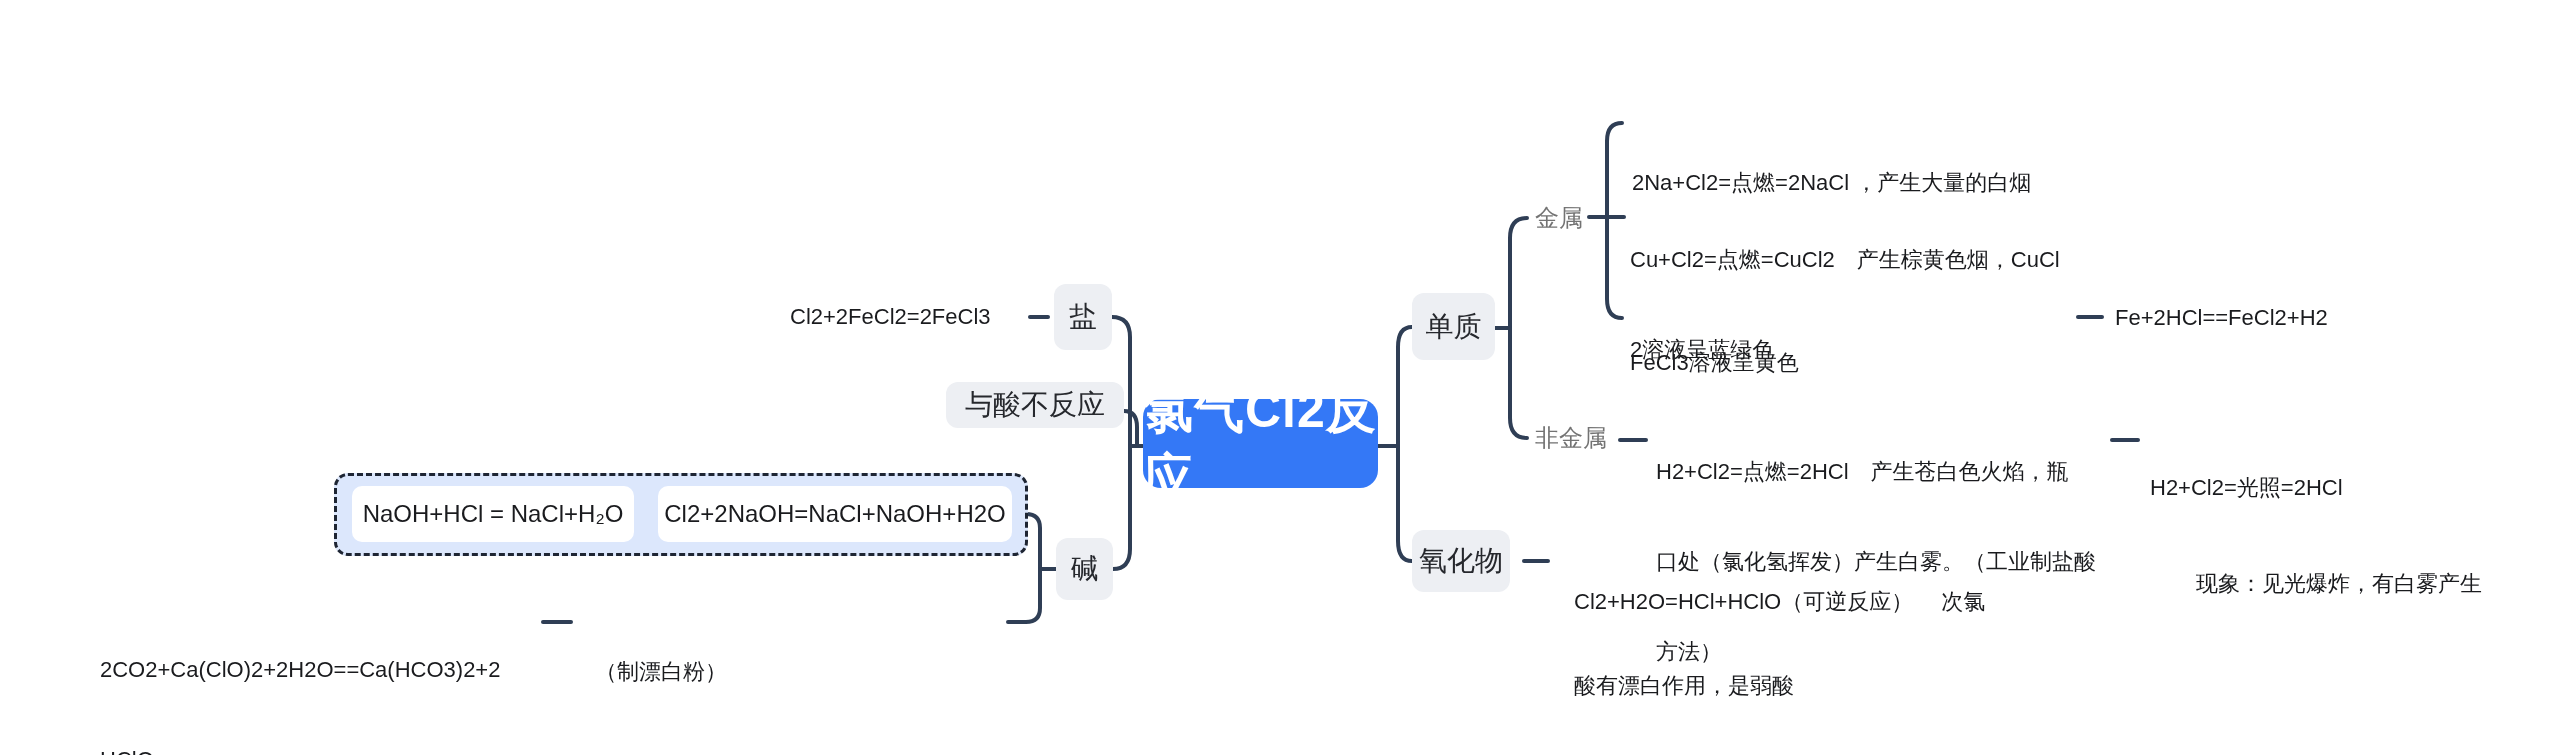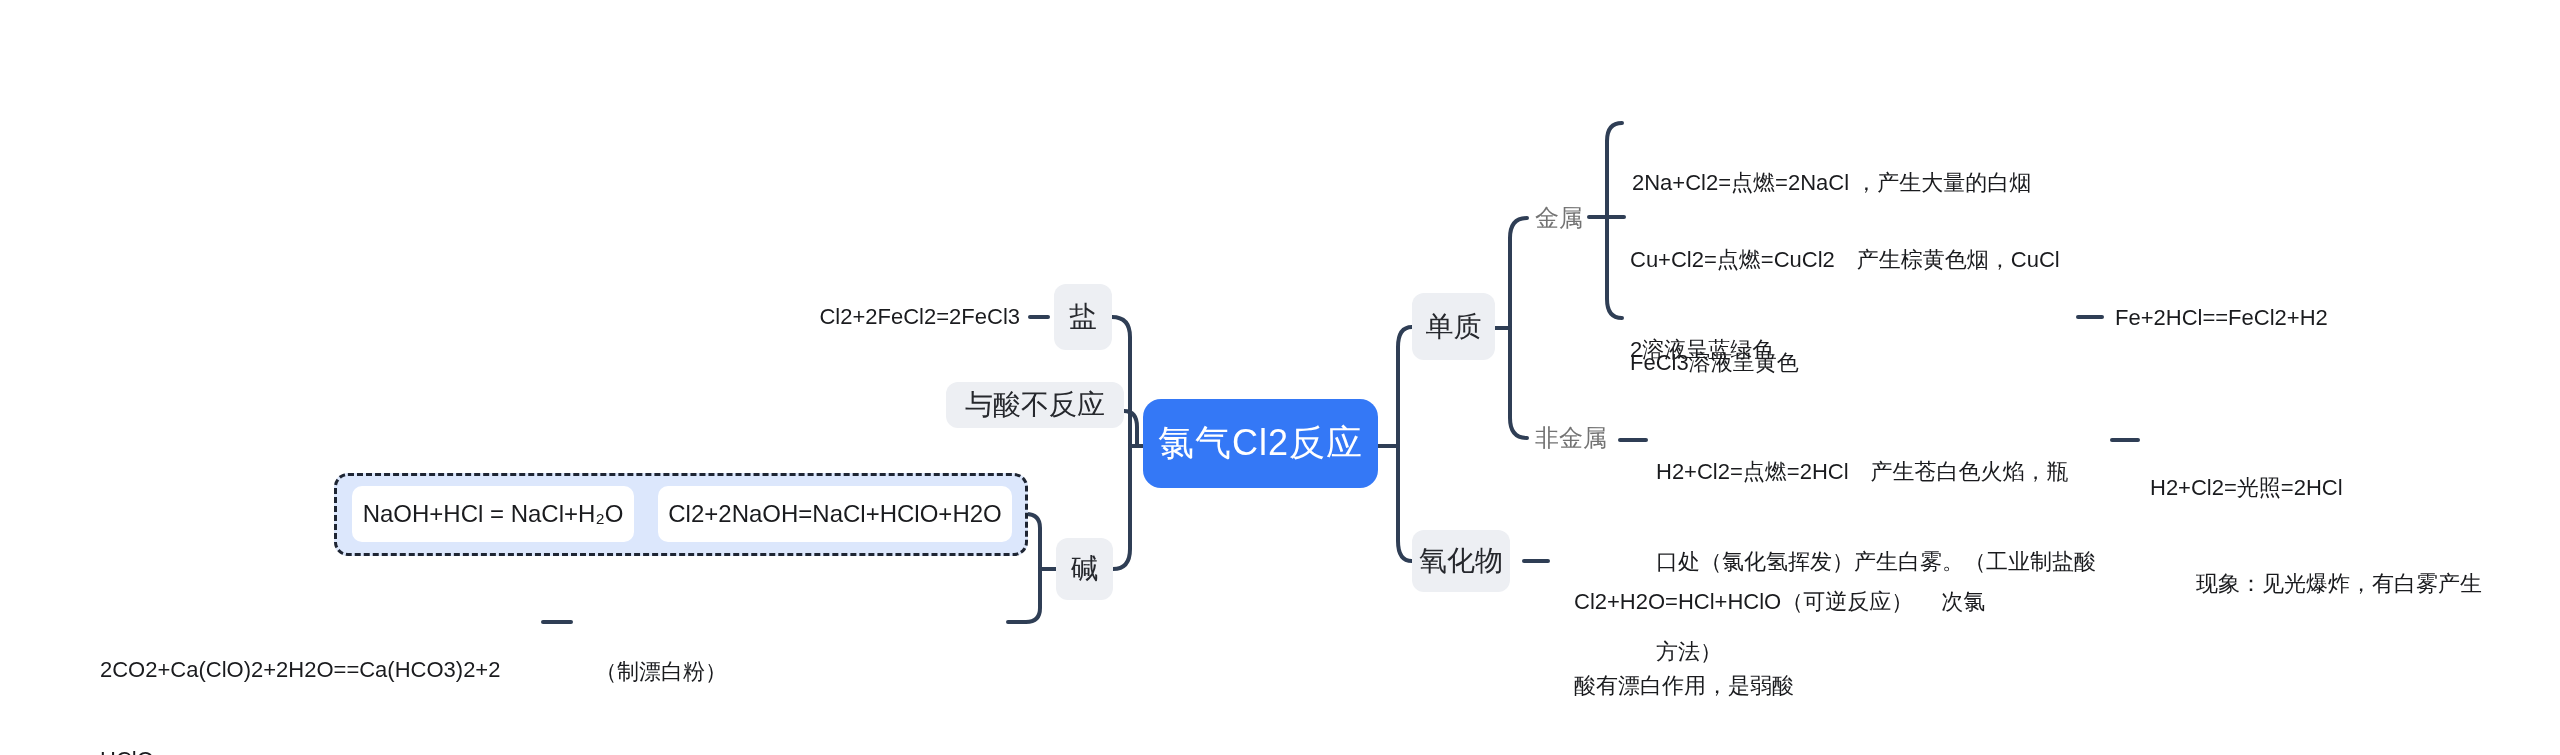--- a/index.html
+++ b/index.html
@@ -1,24 +1,24 @@
 <!DOCTYPE html>
 <html><head>
 <meta charset="utf-8">
 <style>
   html,body{margin:0;padding:0;background:#ffffff;}
   body{width:2560px;height:755px;position:relative;overflow:hidden;
        font-family:"Liberation Sans","DejaVu Sans",sans-serif;color:#1a1b1e;}
   #wires{position:absolute;left:0;top:0;width:2560px;height:755px;z-index:0;}
   .node{position:absolute;display:flex;align-items:center;justify-content:center;
         background:#edeff3;border-radius:12px;color:#26282d;font-size:28px;z-index:2;}
-  .root-node{background:#3478f6;color:#ffffff;font-size:36px;font-weight:400;
+  .root-node{background:#3478f6;color:#ffffff;font-size:50px;font-weight:700;
              border-radius:18px;letter-spacing:1px;align-items:center;}
   .leaf{position:absolute;font-size:22px;line-height:30px;white-space:pre;z-index:2;color:#1a1b1e;}
-  .leaf.right-align{text-align:right;}
+  .leaf.right-align{}
   .sublabel{position:absolute;font-size:24px;line-height:30px;white-space:pre;z-index:2;color:#737373;}
   .group{position:absolute;left:334px;top:473px;width:694px;height:83px;
          background:#dce7fc;border:3px dashed #1e2533;border-radius:14px;
          box-sizing:border-box;z-index:1;}
   .gnode{position:absolute;display:flex;align-items:center;justify-content:center;
          background:#ffffff;border-radius:10px;font-size:24px;color:#1a1b1e;
          white-space:pre;z-index:2;}
   .indent-10{padding-left:10px;}
   .indent-46{padding-left:46px;}
 </style>
@@ -76,21 +76,21 @@
 
 <div class="node" style="left:1056px;top:538px;width:57px;height:62px;">
   <span>碱</span>
 </div>
 
 <div class="group"></div>
 <div class="gnode" style="left:352px;top:486px;width:282px;height:56px;">
   <span>NaOH+HCl = NaCl+H₂O</span>
 </div>
 <div class="gnode" style="left:658px;top:486px;width:354px;height:56px;">
-  <span>Cl2+2NaOH=NaCl+HClO+H2O</span>
+  <span>Cl2+2NaOH=NaCl+NaOH+H2O</span>
 </div>
 
 <div class="leaf" style="left:100px;top:595px;">
   <div>2CO2+Ca(ClO)2+2H2O==Ca(HCO3)2+2</div>
   <div>HClO</div>
 </div>
 <div class="leaf" style="left:585px;top:597px;">
   <div class="indent-10">（制漂白粉）</div>
 </div>
 

